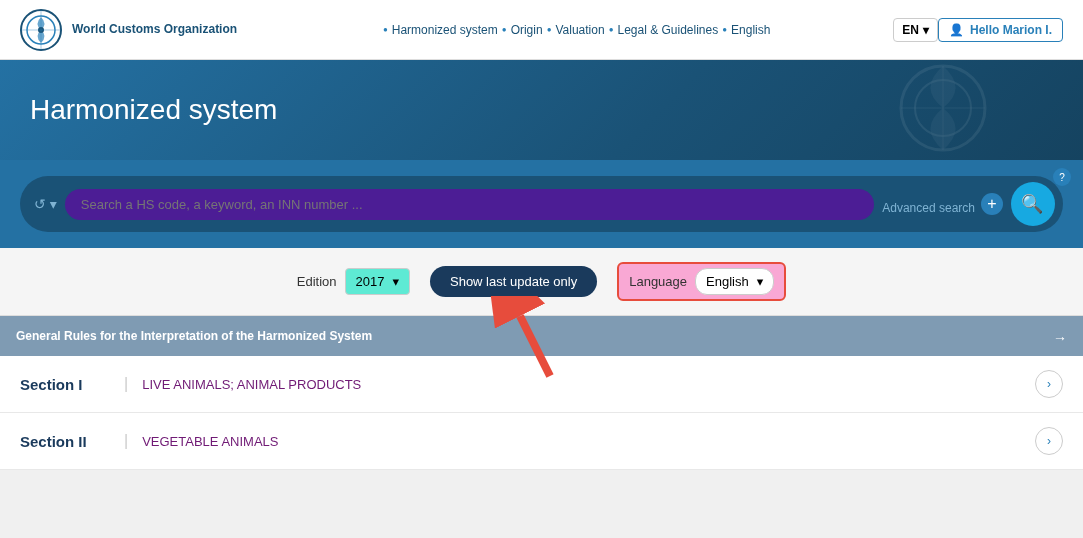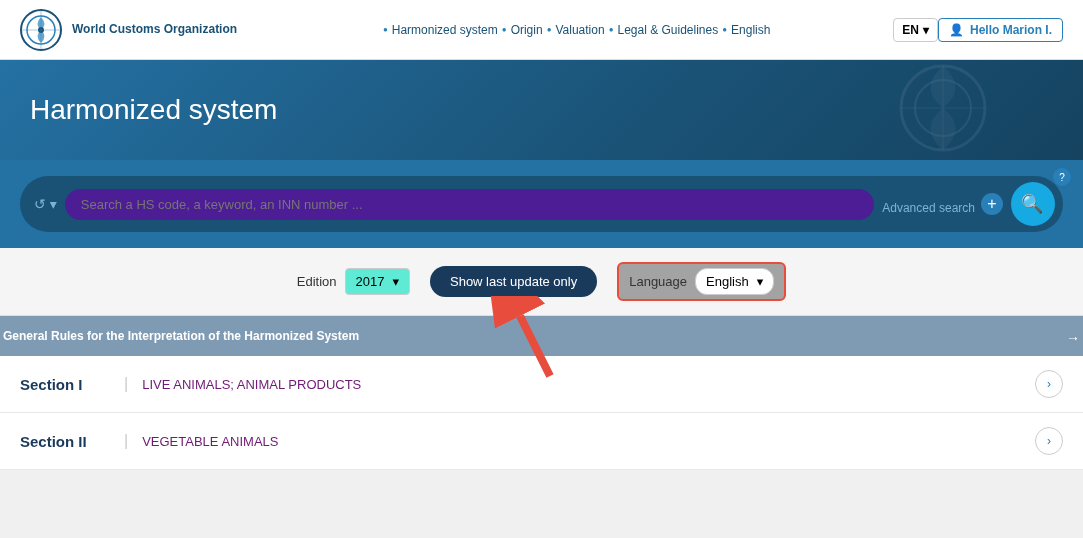--- a/index.html
+++ b/index.html
@@ -229,38 +229,38 @@
       font-size: 13px;
       cursor: pointer;
     }
     .language-group {
       display: flex;
       align-items: center;
       gap: 8px;
       border: 2px solid #e74c3c;
       border-radius: 6px;
       padding: 4px 10px;
-      background: #a3a3a3;
+      background: #f9a8d4;
     }
     .lang-select-inner {
       border: 1px solid #ccc;
       border-radius: 12px;
       padding: 5px 10px;
       background: #fff;
       font-size: 13px;
       display: flex;
       align-items: center;
       gap: 8px;
       cursor: pointer;
     }
 
     
     .general-rules-bar {
       background: #7f9bb3;
-      padding: 12px 3px;
+      padding: 12px 16px;
       display: flex;
       align-items: center;
       justify-content: space-between;
       cursor: pointer;
     }
     .general-rules-text {
       color: #fff;
       font-size: 12px;
       font-weight: bold;
     }

